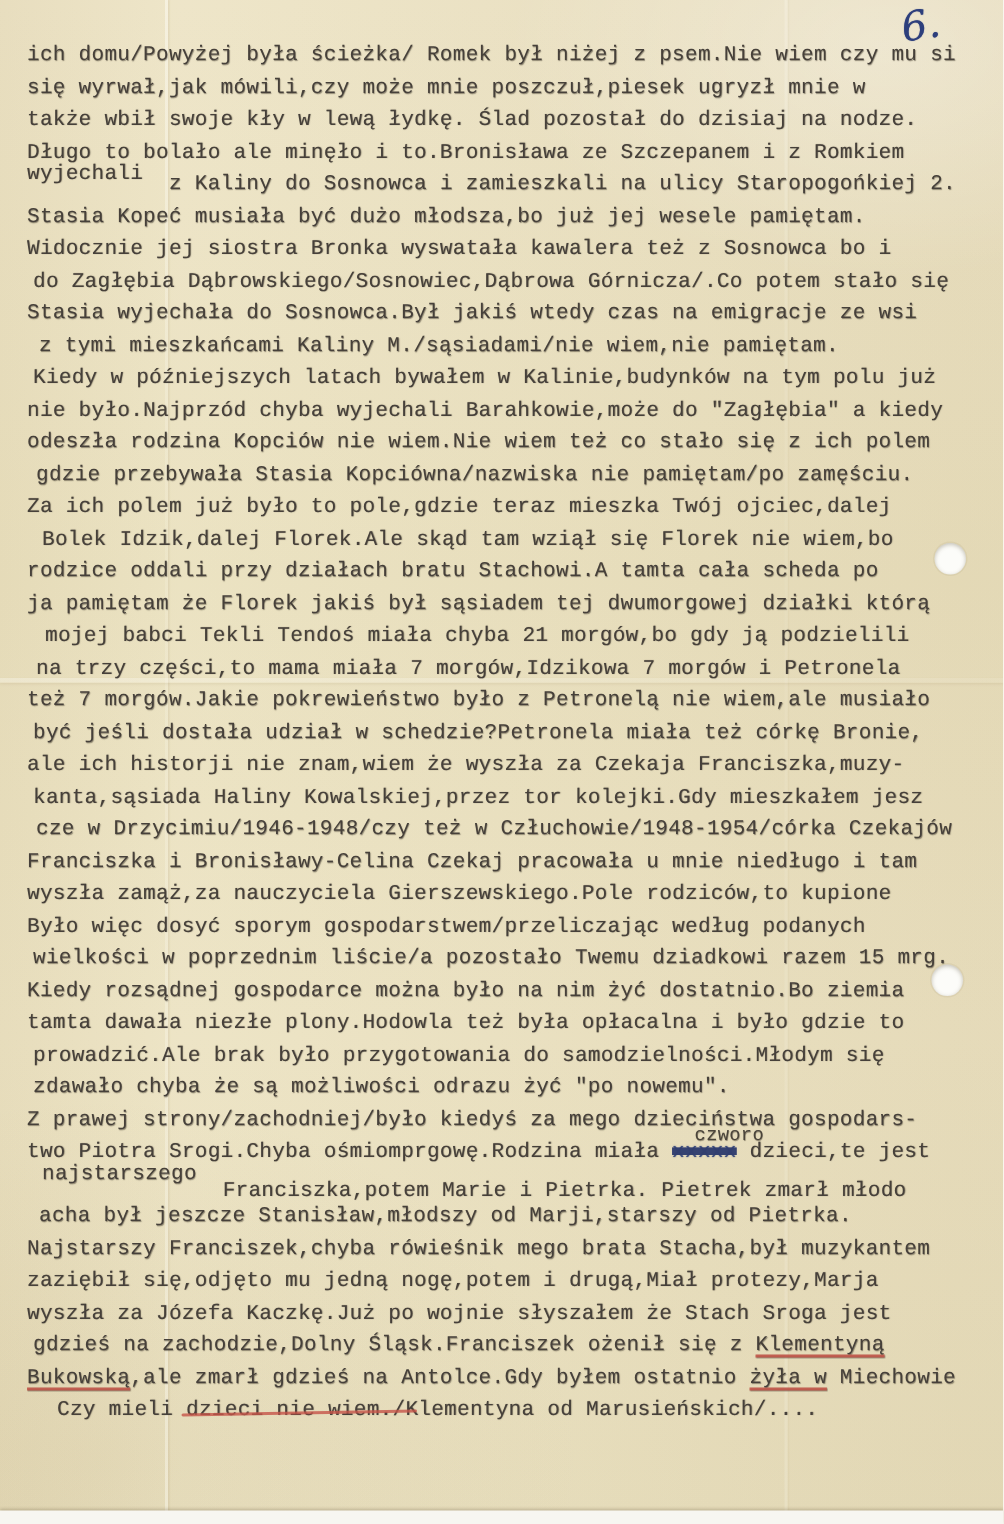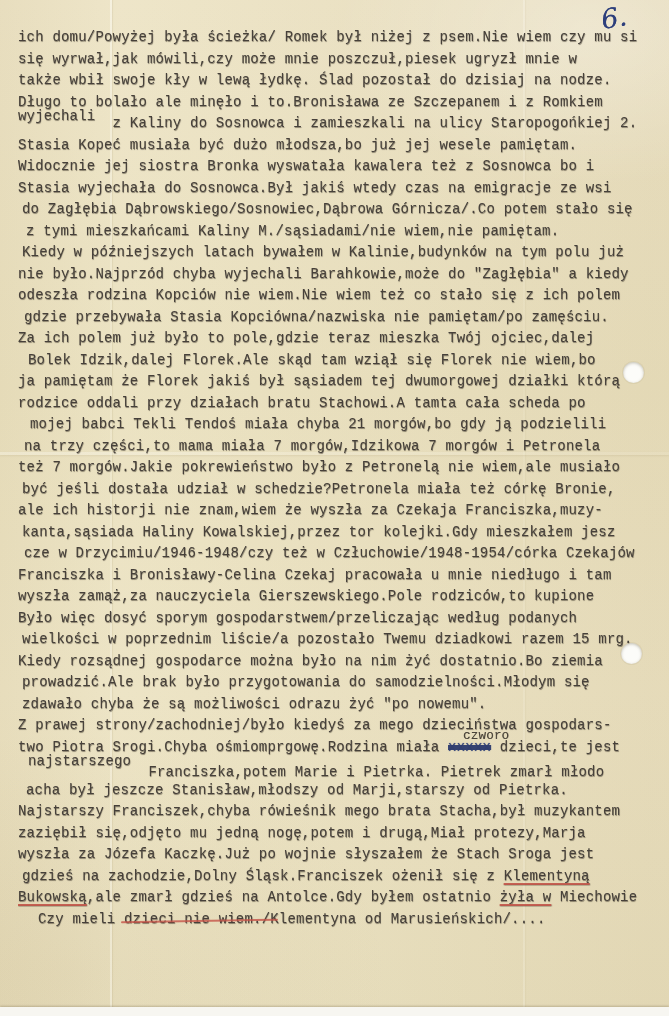--- a/index.html
+++ b/index.html
@@ -85,43 +85,44 @@
   <div class="page-number">6.</div>
 
   <div class="text-body">
       <div class="line"><span>ich domu/Powyżej była ścieżka/ Romek był niżej z psem.Nie wiem czy mu si</span></div>
       <div class="line"><span>się wyrwał,jak mówili,czy może mnie poszczuł,piesek ugryzł mnie w</span></div>
       <div class="line"><span>także wbił swoje kły w lewą łydkę. Ślad pozostał do dzisiaj na nodze.</span></div>
       <div class="line"><span>Długo to bolało ale minęło i to.Bronisława ze Szczepanem i z Romkiem</span></div>
       <div class="line"><span class="raise">wyjechali</span><span>  z Kaliny do Sosnowca i zamieszkali na ulicy Staropogońkiej 2.</span></div>
       <div class="line"><span>Stasia Kopeć musiała być dużo młodsza,bo już jej wesele pamiętam.</span></div>
       <div class="line"><span>Widocznie jej siostra Bronka wyswatała kawalera też z Sosnowca bo i</span></div>
+      <div class="line" style="margin-left: 4px;"><span>do Zagłębia Dąbrowskiego/Sosnowiec,Dąbrowa Górnicza/.Co potem stało się</span></div>
       <div class="line"><span>Stasia wyjechała do Sosnowca.Był jakiś wtedy czas na emigracje ze wsi</span></div>
-      <div class="line" style="margin-left: 4px;"><span>do Zagłębia Dąbrowskiego/Sosnowiec,Dąbrowa Górnicza/.Co potem stało się</span></div>
       <div class="line" style="margin-left: 8px;"><span>z tymi mieszkańcami Kaliny M./sąsiadami/nie wiem,nie pamiętam.</span></div>
       <div class="line" style="margin-left: 4px;"><span>Kiedy w późniejszych latach bywałem w Kalinie,budynków na tym polu już</span></div>
       <div class="line"><span>nie było.Najprzód chyba wyjechali Barahkowie,może do "Zagłębia" a kiedy</span></div>
       <div class="line"><span>odeszła rodzina Kopciów nie wiem.Nie wiem też co stało się z ich polem</span></div>
       <div class="line" style="margin-left: 6px;"><span>gdzie przebywała Stasia Kopciówna/nazwiska nie pamiętam/po zamęściu.</span></div>
       <div class="line"><span>Za ich polem już było to pole,gdzie teraz mieszka Twój ojciec,dalej</span></div>
       <div class="line" style="margin-left: 10px;"><span>Bolek Idzik,dalej Florek.Ale skąd tam wziął się Florek nie wiem,bo</span></div>
+      <div class="line"><span>rodzice oddali przy działach bratu Stachowi.A tamta cała scheda po</span></div>
       <div class="line"><span>ja pamiętam że Florek jakiś był sąsiadem tej dwumorgowej działki którą</span></div>
-      <div class="line"><span>rodzice oddali przy działach bratu Stachowi.A tamta cała scheda po</span></div>
       <div class="line" style="margin-left: 12px;"><span>mojej babci Tekli Tendoś miała chyba 21 morgów,bo gdy ją podzielili</span></div>
       <div class="line" style="margin-left: 6px;"><span>na trzy części,to mama miała 7 morgów,Idzikowa 7 morgów i Petronela</span></div>
       <div class="line"><span>też 7 morgów.Jakie pokrewieństwo było z Petronelą nie wiem,ale musiało</span></div>
       <div class="line" style="margin-left: 4px;"><span>być jeśli dostała udział w schedzie?Petronela miała też córkę Bronie,</span></div>
       <div class="line"><span>ale ich historji nie znam,wiem że wyszła za Czekaja Franciszka,muzy-</span></div>
       <div class="line" style="margin-left: 4px;"><span>kanta,sąsiada Haliny Kowalskiej,przez tor kolejki.Gdy mieszkałem jesz</span></div>
       <div class="line" style="margin-left: 6px;"><span>cze w Drzycimiu/1946-1948/czy też w Człuchowie/1948-1954/córka Czekajów</span></div>
       <div class="line"><span>Franciszka i Bronisławy-Celina Czekaj pracowała u mnie niedługo i tam</span></div>
       <div class="line"><span>wyszła zamąż,za nauczyciela Gierszewskiego.Pole rodziców,to kupione</span></div>
       <div class="line"><span>Było więc dosyć sporym gospodarstwem/przeliczając według podanych</span></div>
       <div class="line" style="margin-left: 4px;"><span>wielkości w poprzednim liście/a pozostało Twemu dziadkowi razem 15 mrg.</span></div>
       <div class="line"><span>Kiedy rozsądnej gospodarce można było na nim żyć dostatnio.Bo ziemia</span></div>
+      <div class="line"><span>tamta dawała niezłe plony.Hodowla też była opłacalna i było gdzie to</span></div>
       <div class="line" style="margin-left: 4px;"><span>prowadzić.Ale brak było przygotowania do samodzielności.Młodym się</span></div>
       <div class="line" style="margin-left: 4px;"><span>zdawało chyba że są możliwości odrazu żyć "po nowemu".</span></div>
       <div class="line"><span>Z prawej strony/zachodniej/było kiedyś za mego dzieciństwa gospodars-</span></div>
       <div class="line"><span>two Piotra Srogi.Chyba ośmiomprgowę.Rodzina miała </span><span class="scribble">xxxxx<span class="above">czworo</span></span><span> dzieci,te jest</span></div>
       <div class="line" style="margin-left: 10px;"><span class="raise">najstarszego</span><span>  </span><span class="drop">Franciszka,potem Marie i Pietrka. Pietrek zmarł młodo</span></div>
       <div class="line" style="margin-left: 8px;"><span>acha był jeszcze Stanisław,młodszy od Marji,starszy od Pietrka.</span></div>
       <div class="line"><span>Najstarszy Franciszek,chyba rówieśnik mego brata Stacha,był muzykantem</span></div>
       <div class="line"><span>zaziębił się,odjęto mu jedną nogę,potem i drugą,Miał protezy,Marja</span></div>
       <div class="line"><span>wyszła za Józefa Kaczkę.Już po wojnie słyszałem że Stach Sroga jest</span></div>
       <div class="line" style="margin-left: 4px;"><span>gdzieś na zachodzie,Dolny Śląsk.Franciszek ożenił się z </span><span class="red-u">Klementyną</span></div>

